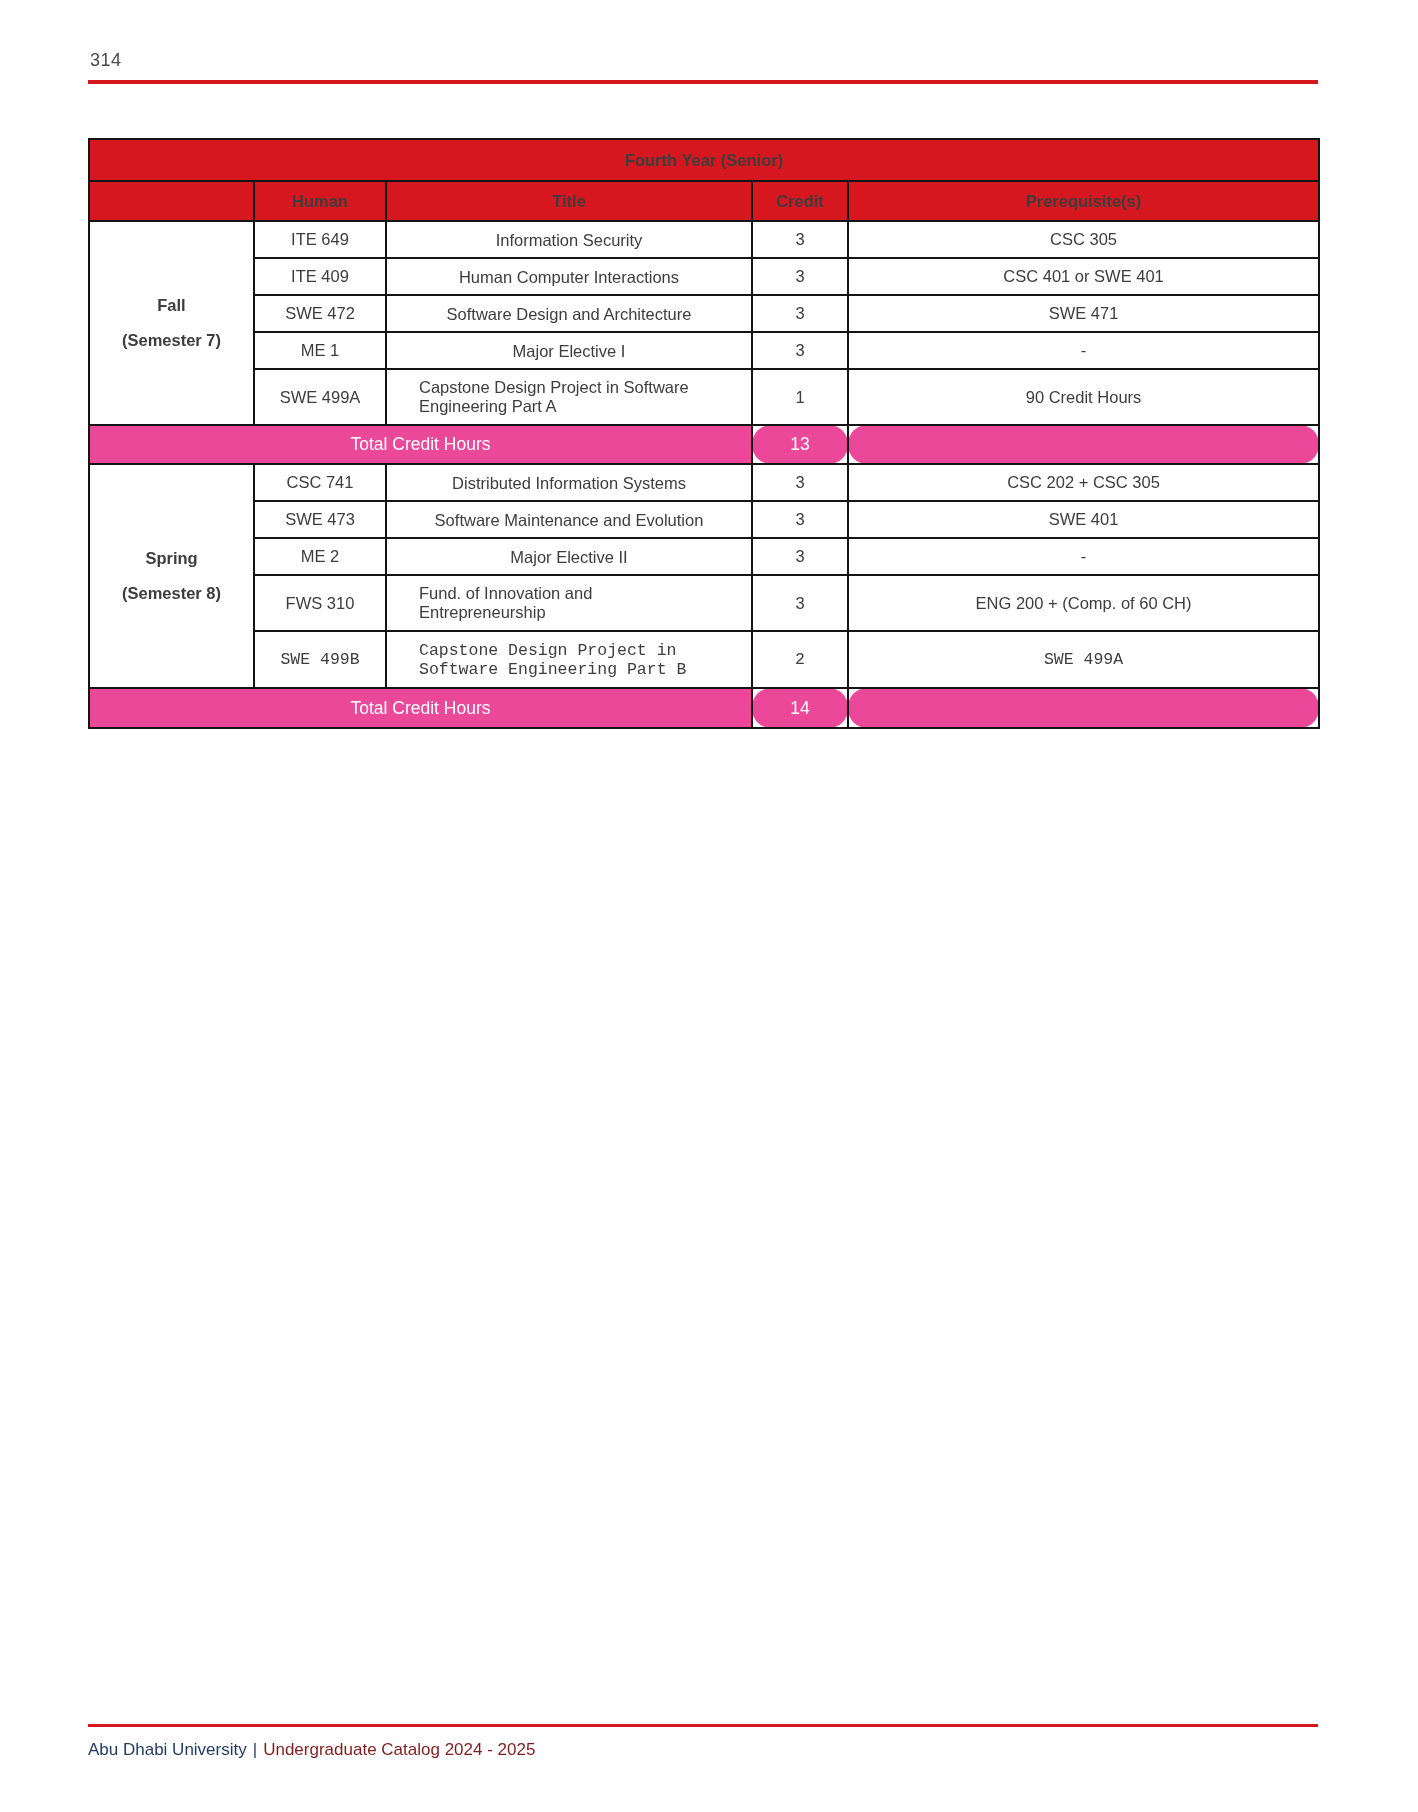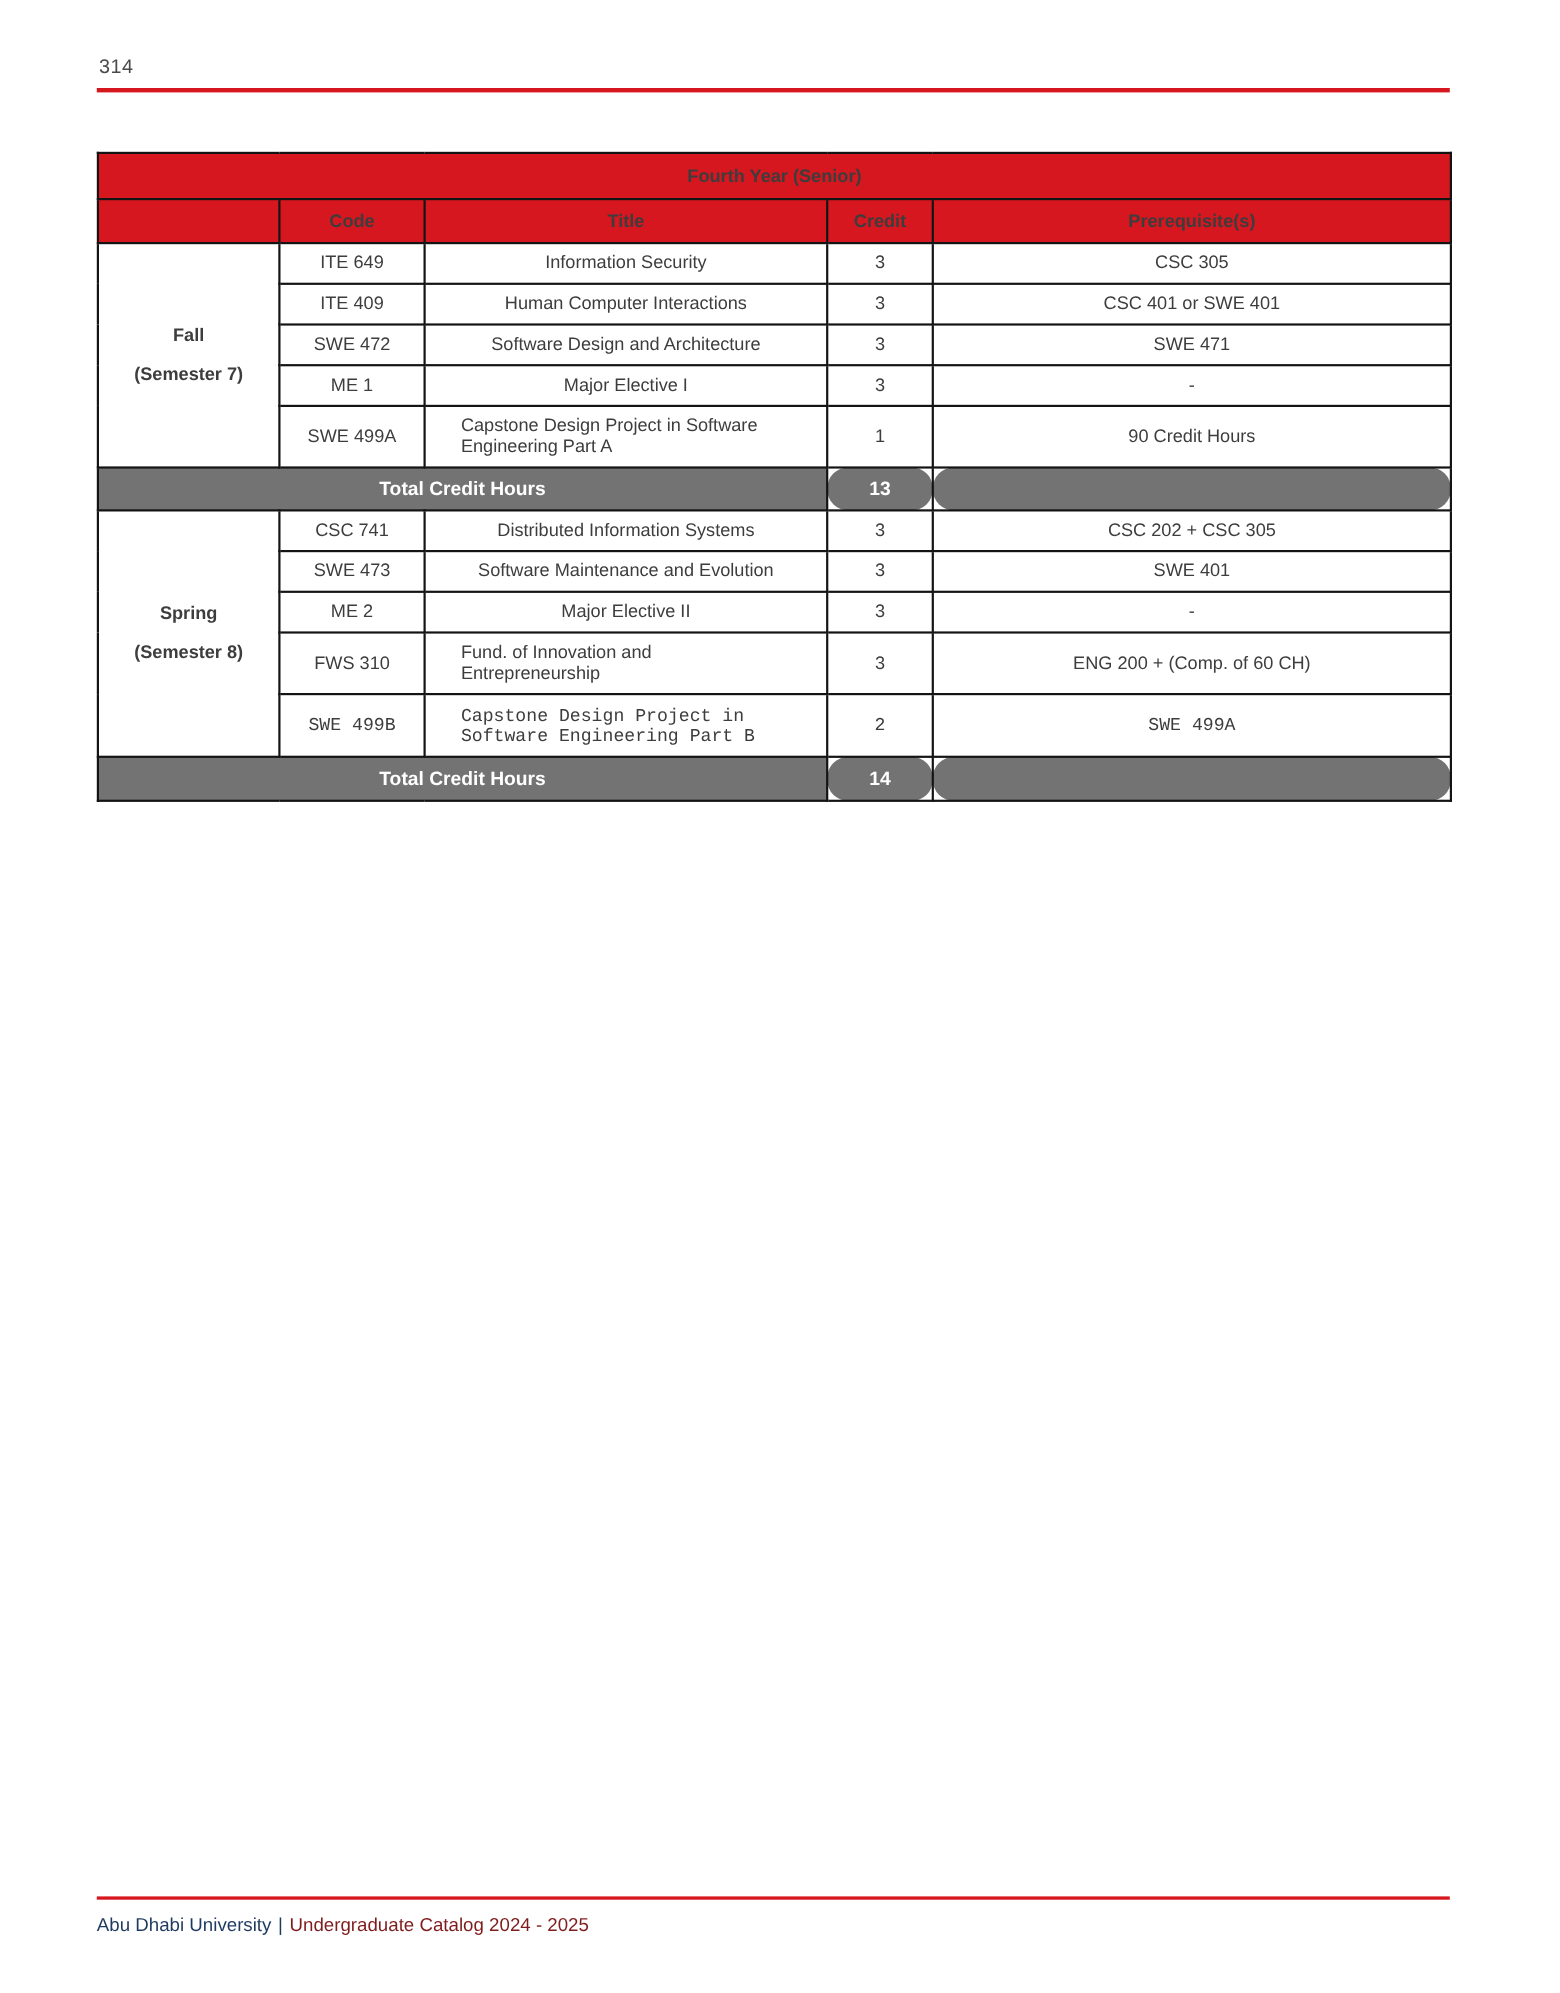--- a/index.html
+++ b/index.html
@@ -40,21 +40,21 @@
   .col-head { font-size: 18px; height: 40px; }
   .h37 { height: 37px; }
   .h56 { height: 56px; }
   .h57 { height: 57px; font-family: Liberation Mono, monospace; }
   .h39 { height: 39px; }
   .h40 { height: 40px; }
   .title-cell { text-align: left; padding-left: 12px; }
   .title-cell .wrap { display: inline-block; max-width: 300px; text-align: left; vertical-align: middle; }
   .sem-cell { font-weight: 600; color: #2e2e2e; font-size: 16.5px; }
   .sem-cell .sem-l1 { margin-bottom: 16px; }
-  .total-row td { background: #737373; color: #ffffff; font-weight: bold; font-size: 17.5px; }
+  .total-row td { background: #ec4899; color: #ffffff; font-weight: normal; font-size: 17.5px; }
   .total-row td.wdiv { border-left: 2px solid #ffffff; border-radius: 19px; }
   .footer-rule {
     position: absolute; left: 88px; top: 1724px;
     width: 1230px; height: 3px; background: #D6171F;
   }
   .footer-text {
     position: absolute; left: 88px; top: 1740px;
     font-size: 17px; color: #1E3A5F;
   }
   .footer-text .sep { color: #1E3A5F; padding: 0 6px; }
@@ -77,21 +77,21 @@
         <col style="width:471px">
     </colgroup>
     <tbody>
 
       <tr>
         <td colspan="5" class="red table-title-cell">Fourth Year (Senior)</td>
       </tr>
 
       <tr>
         <td class="red col-head"></td>
-        <td class="red col-head">Code</td>
+        <td class="red col-head">Human</td>
         <td class="red col-head">Title</td>
         <td class="red col-head">Credit</td>
         <td class="red col-head">Prerequisite(s)</td>
       </tr>
 
       <tr class="h37">
         <td rowspan="5" class="sem-cell">
           <div class="sem-l1">Fall</div>
           <div>(Semester 7)</div>
         </td>

